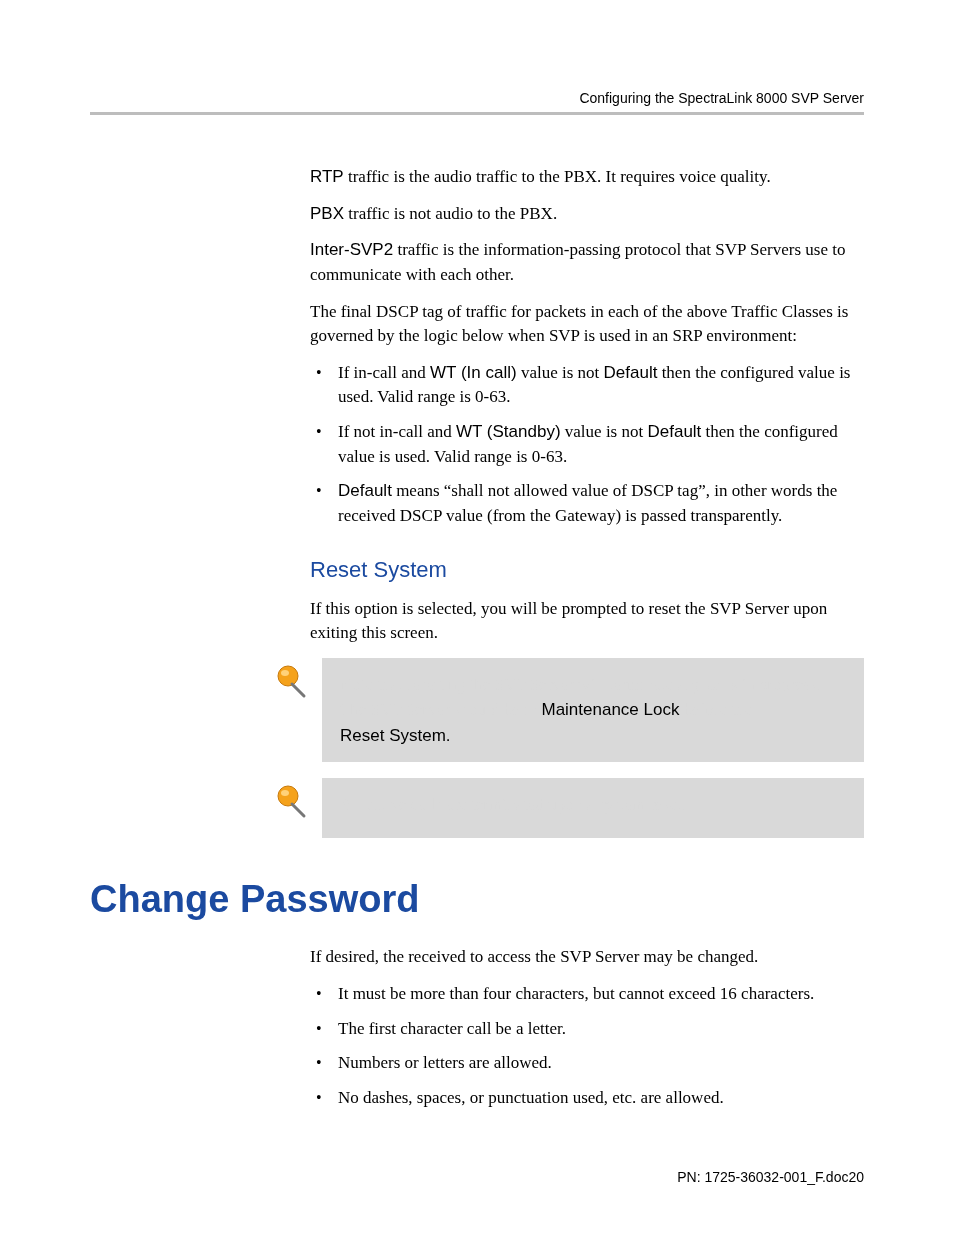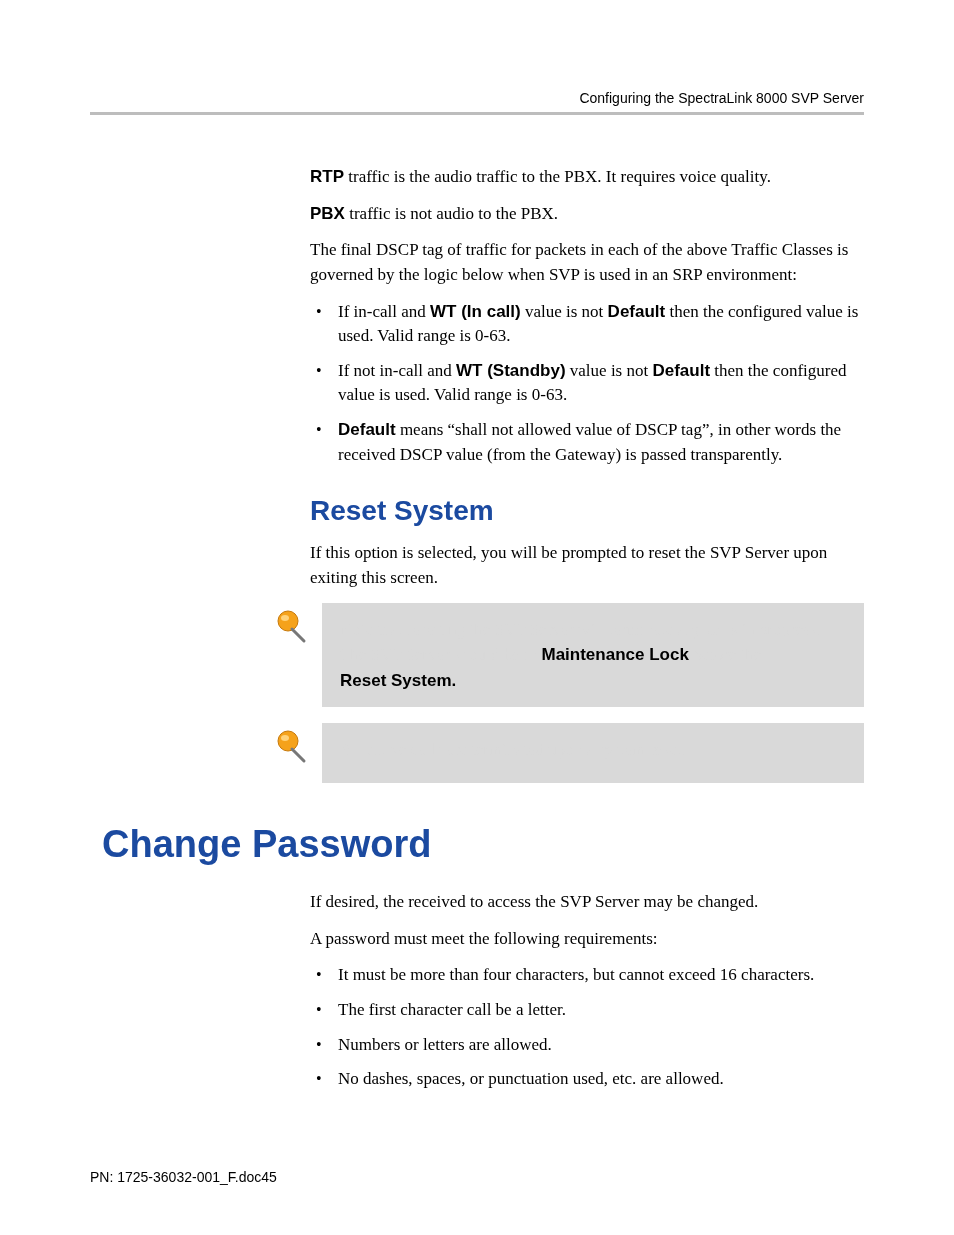--- a/index.html
+++ b/index.html
@@ -2,50 +2,53 @@
 <html><head>
 <meta charset="utf-8">
 <style>
   * { box-sizing: border-box; margin: 0; padding: 0; }
   html, body { width: 954px; height: 1235px; background: #fff; font-family: "Palatino Linotype", "Book Antiqua", Palatino, Georgia, serif; color: #000; }
   .page { position: relative; width: 954px; height: 1235px; padding: 90px 90px 60px 90px; }
   .running-head { text-align: right; font-size: 14px; font-family: "Futura", "Century Gothic", "Segoe UI", Arial, sans-serif; margin-bottom: 6px; }
   .rule { height: 3px; background: #bdbdbd; margin-bottom: 50px; }
   .content-col { margin-left: 220px; }
   .para { font-size: 17px; line-height: 1.45; margin-bottom: 12px; }
-  .bold-sans { font-family: "Futura", "Century Gothic", "Segoe UI", Arial, sans-serif; font-weight: 700; }
+  .bold-sans { font-family: "Futura", "Century Gothic", "Segoe UI", Arial, sans-serif; font-weight: 400; }
   ul.bullets { list-style: none; padding: 0; margin: 0 0 18px 0; }
   ul.bullets > li { position: relative; padding-left: 28px; font-size: 17px; line-height: 1.45; margin-bottom: 10px; }
   ul.bullets > li::before { content: "•"; position: absolute; left: 6px; top: 0; font-size: 16px; }
-  .h3 { color: #1b4aa0; font-family: "Futura", "Century Gothic", "Segoe UI", Arial, sans-serif; font-weight: 700; font-size: 28px; margin: 28px 0 14px 0; }
-  .h1 { color: #1b4aa0; font-family: "Futura", "Century Gothic", "Segoe UI", Arial, sans-serif; font-weight: 700; font-size: 38px; margin: 40px 0 24px 12px; }
+  .h3 { color: #1b4aa0; font-family: "Futura", "Century Gothic", "Segoe UI", Arial, sans-serif; font-weight: 400; font-size: 22px; margin: 28px 0 14px 0; }
+  .h1 { color: #1b4aa0; font-family: "Futura", "Century Gothic", "Segoe UI", Arial, sans-serif; font-weight: 700; font-size: 38px; margin: 40px 0 24px 0; }
   .note-row { display: flex; align-items: flex-start; margin-bottom: 16px; }
   .note-icon { width: 40px; height: 40px; margin-right: 12px; margin-top: 4px; }
   .note-box { flex: 1; background: #d9d9d9; padding: 14px 18px; font-size: 17px; line-height: 1.5; min-height: 60px; }
-  .footer { position: absolute; left: 90px; right: 90px; bottom: 50px; display: flex; justify-content: flex-start; font-size: 14px; font-family: "Futura", "Century Gothic", "Segoe UI", Arial, sans-serif; }
+  .footer { position: absolute; left: 90px; right: 90px; bottom: 50px; display: flex; justify-content: flex-end; font-size: 14px; font-family: "Futura", "Century Gothic", "Segoe UI", Arial, sans-serif; }
   .tack-svg { width: 40px; height: 40px; }
 </style>
 </head>
 <body>
 
 <div class="page">
 
   <div class="running-head">Configuring the SpectraLink 8000 SVP Server</div>
   <div class="rule"></div>
 
   <div class="content-col">
 
     <p class="para">
       <span class="bold-sans">RTP</span><span> traffic is the audio traffic to the PBX. It requires voice quality.</span>
     </p>
 
     <p class="para">
       <span class="bold-sans">PBX</span><span> traffic is not audio to the PBX.</span>
     </p>
 
+    <p class="para">
+      <span class="bold-sans">Inter-SVP2</span><span> traffic is the information-passing protocol that SVP Servers use to communicate with each other.</span>
+    </p>
 
   </div>
 
   <div class="content-col" style="margin-top:8px;">
     <p class="para">The final DSCP tag of traffic for packets in each of the above Traffic Classes is governed by the logic below when SVP is used in an SRP environment:</p>
 
     <ul class="bullets">
       <li>
         <span>If in-call and </span><span class="bold-sans">WT (In call)</span><span> value is not </span><span class="bold-sans">Default</span><span> then the configured value is used. Valid range is 0-63.</span>
       </li>
@@ -86,27 +89,26 @@
       <div class="note-box">
         <span style="color:#d9d9d9;">All active calls are terminated upon a system reset.</span>
       </div>
     </div>
   </div>
 
   <h1 class="h1">Change Password</h1>
 
   <div class="content-col">
     <p class="para">If desired, the received to access the SVP Server may be changed.</p>
-    <p class="para">A password must meet the following requirements:</p>
     <ul class="bullets">
       <li>It must be more than four characters, but cannot exceed 16 characters.</li>
       <li>The first character call be a letter.</li>
       <li>Numbers or letters are allowed.</li>
       <li>No dashes, spaces, or punctuation used, etc. are allowed.</li>
     </ul>
   </div>
 
   <div class="footer">
     <span>PN: 1725-36032-001_F.doc</span>
-    <span>45</span>
+    <span>20</span>
   </div>
 
 </div>
 
 </body></html>

